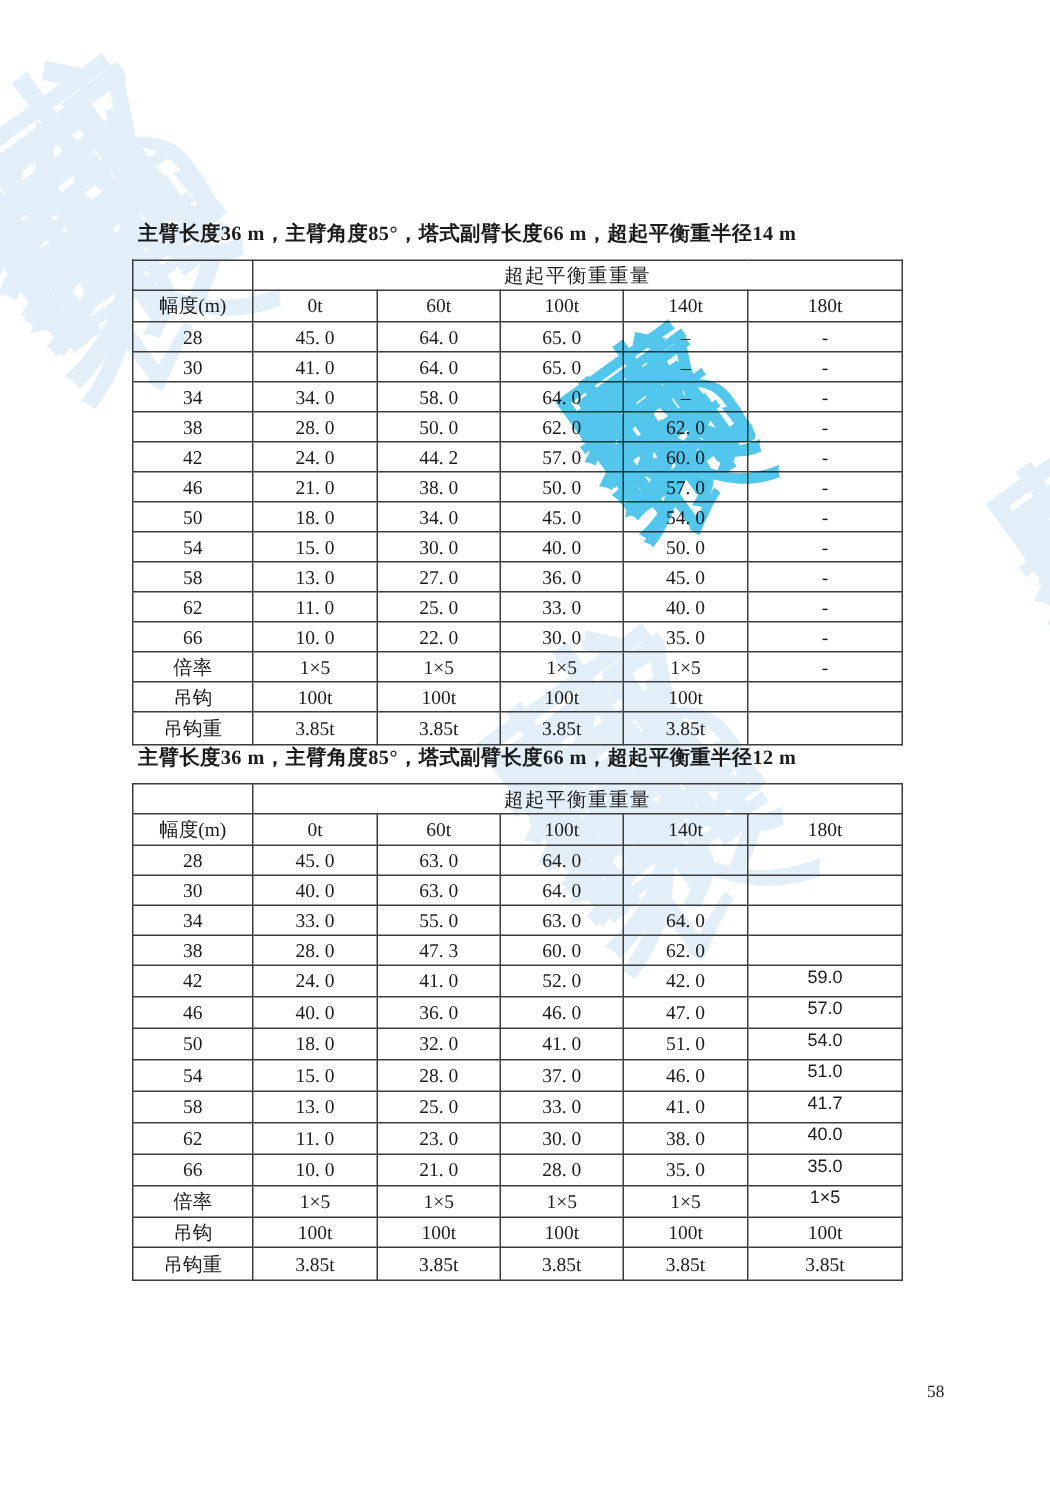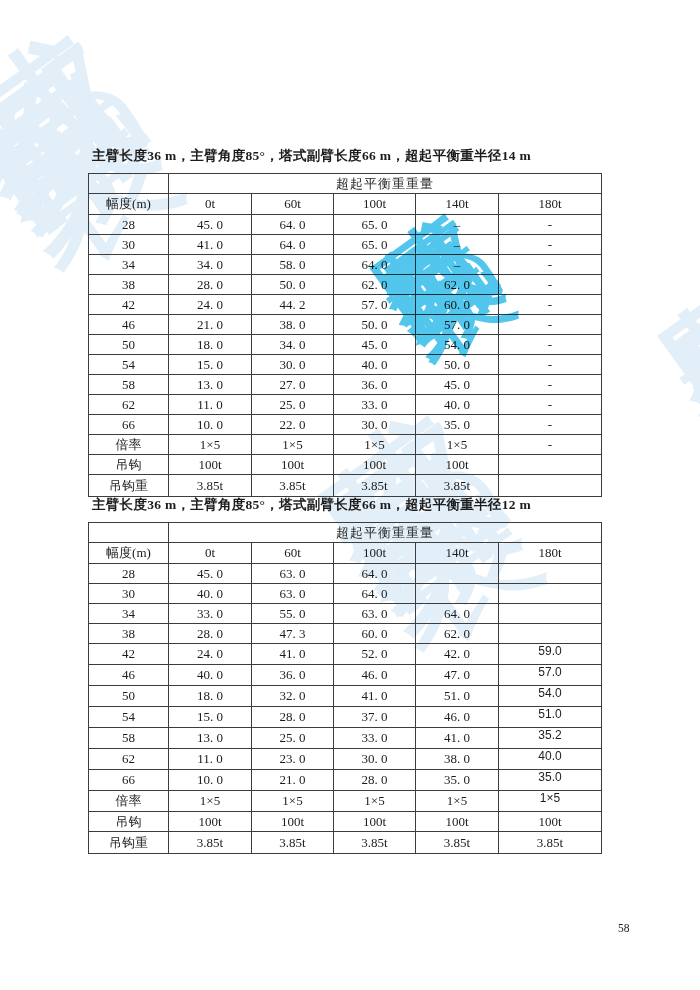--- a/index.html
+++ b/index.html
@@ -339,21 +339,21 @@
               <td>37. 0</td>
               <td>46. 0</td>
               <td class="raised">51.0</td>
             </tr>
             <tr>
               <td>58</td>
               <td>13. 0</td>
               <td>25. 0</td>
               <td>33. 0</td>
               <td>41. 0</td>
-              <td class="raised">35.2</td>
+              <td class="raised">41.7</td>
             </tr>
             <tr>
               <td>62</td>
               <td>11. 0</td>
               <td>23. 0</td>
               <td>30. 0</td>
               <td>38. 0</td>
               <td class="raised">40.0</td>
             </tr>
             <tr>

